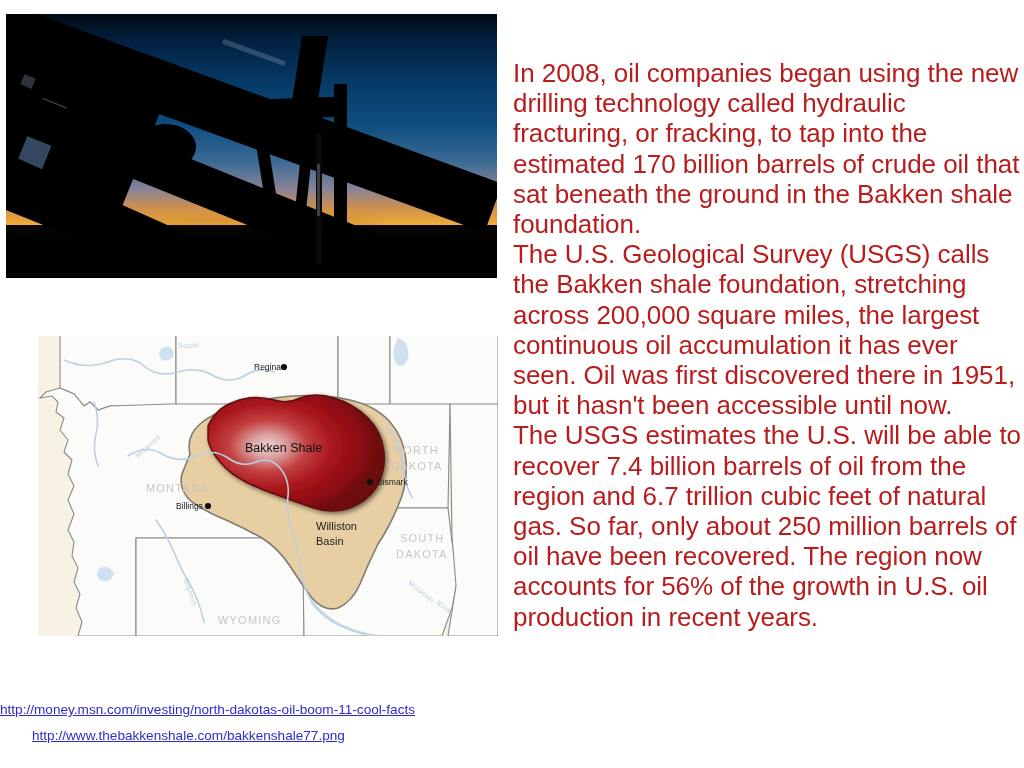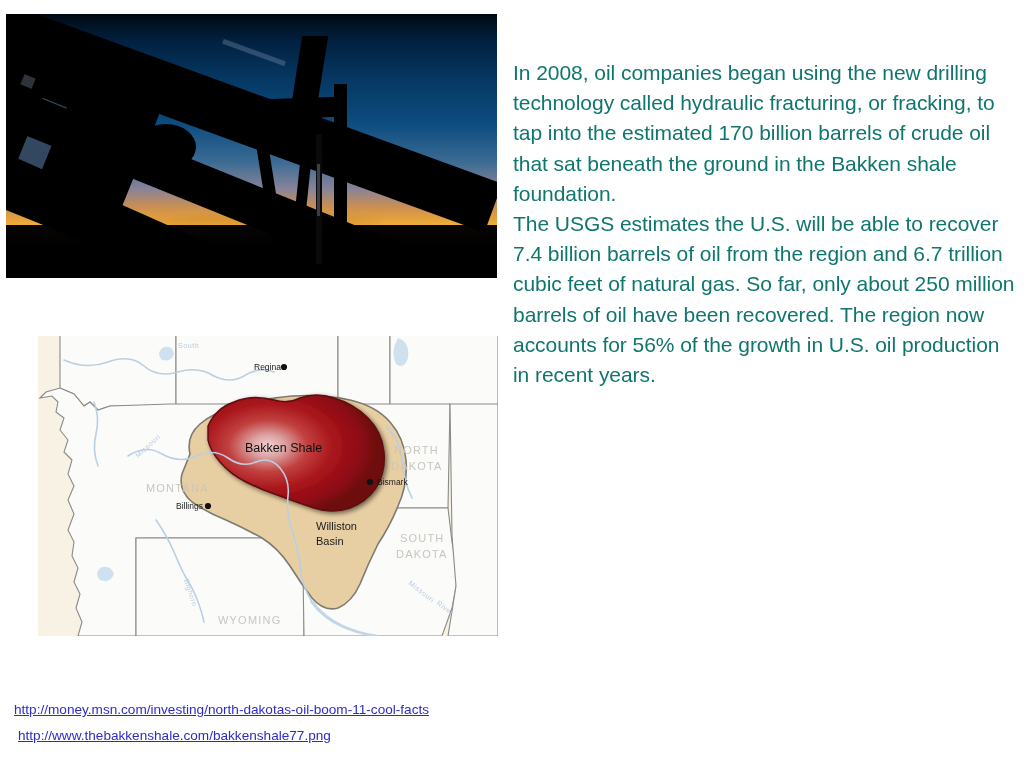--- a/index.html
+++ b/index.html
@@ -217,45 +217,45 @@
     font-size: 7px;
     letter-spacing: 0.6px;
   }
 
   
   #article-text {
     position: absolute;
     left: 513px;
     top: 58px;
     width: 508px;
-    font-size: 21px;
+    font-size: 26px;
     line-height: 30.2px;
-    color: #0f766e;
+    color: #b91c1c;
     letter-spacing: -0.05px;
   }
   #article-text p { margin: 0; }
 
   
   #source-links {
     position: absolute;
     left: 0;
     top: 697px;
     width: 600px;
   }
   .src-link {
     display: block;
     color: #2c2ccc;
     text-decoration: underline;
     font-size: 13.6px;
     line-height: 26px;
     cursor: pointer;
     white-space: nowrap;
   }
-  .src-link.first { padding-left: 14px; }
-  .src-link.second { padding-left: 18px; }
+  .src-link.first { padding-left: 0; }
+  .src-link.second { padding-left: 32px; }
 </style>
 </head>
 <body>
 
 <div id="derrick-photo">
   <div class="sky"></div>
   <div class="sun-glow"></div>
   <div class="ground"></div>
 
   <div class="sil sil-counterweight"></div>
@@ -379,19 +379,20 @@
     </g>
 
     <text class="shale-label" x="207" y="116">Bakken Shale</text>
     <text class="basin-label" x="278" y="194">Williston</text>
     <text class="basin-label" x="278" y="209">Basin</text>
   </svg>
 </div>
 
 <div id="article-text">
   <p>In 2008, oil companies began using the new drilling technology called hydraulic fracturing, or fracking, to tap into the estimated 170 billion barrels of crude oil that sat beneath the ground in the Bakken shale foundation.</p>
+  <p>The U.S. Geological Survey (USGS) calls the Bakken shale foundation, stretching across 200,000 square miles, the largest continuous oil accumulation it has ever seen. Oil was first discovered there in 1951, but it hasn't been accessible until now.</p>
   <p>The USGS estimates the U.S. will be able to recover 7.4 billion barrels of oil from the region and 6.7 trillion cubic feet of natural gas. So far, only about 250 million barrels of oil have been recovered. The region now accounts for 56% of the growth in U.S. oil production in recent years.</p>
 </div>
 
 <div id="source-links">
   <a class="src-link first">http://money.msn.com/investing/north-dakotas-oil-boom-11-cool-facts</a>
   <a class="src-link second">http://www.thebakkenshale.com/bakkenshale77.png</a>
 </div>
 
 </body></html>

